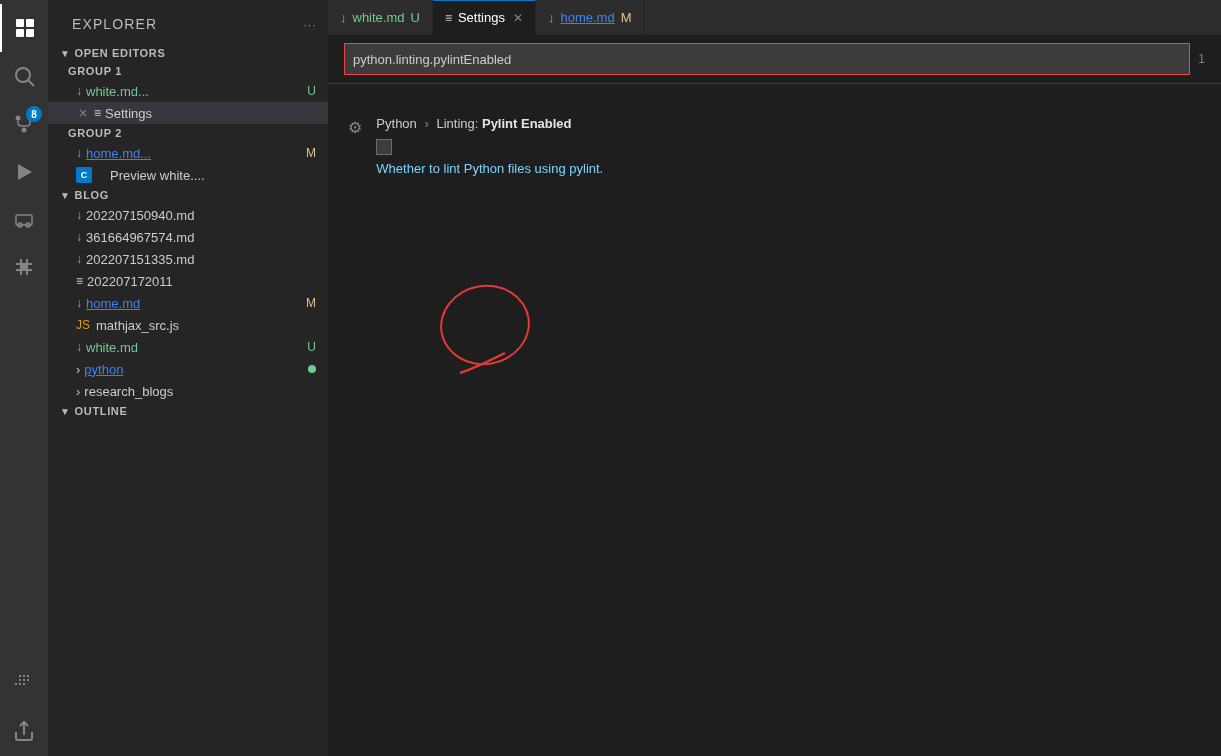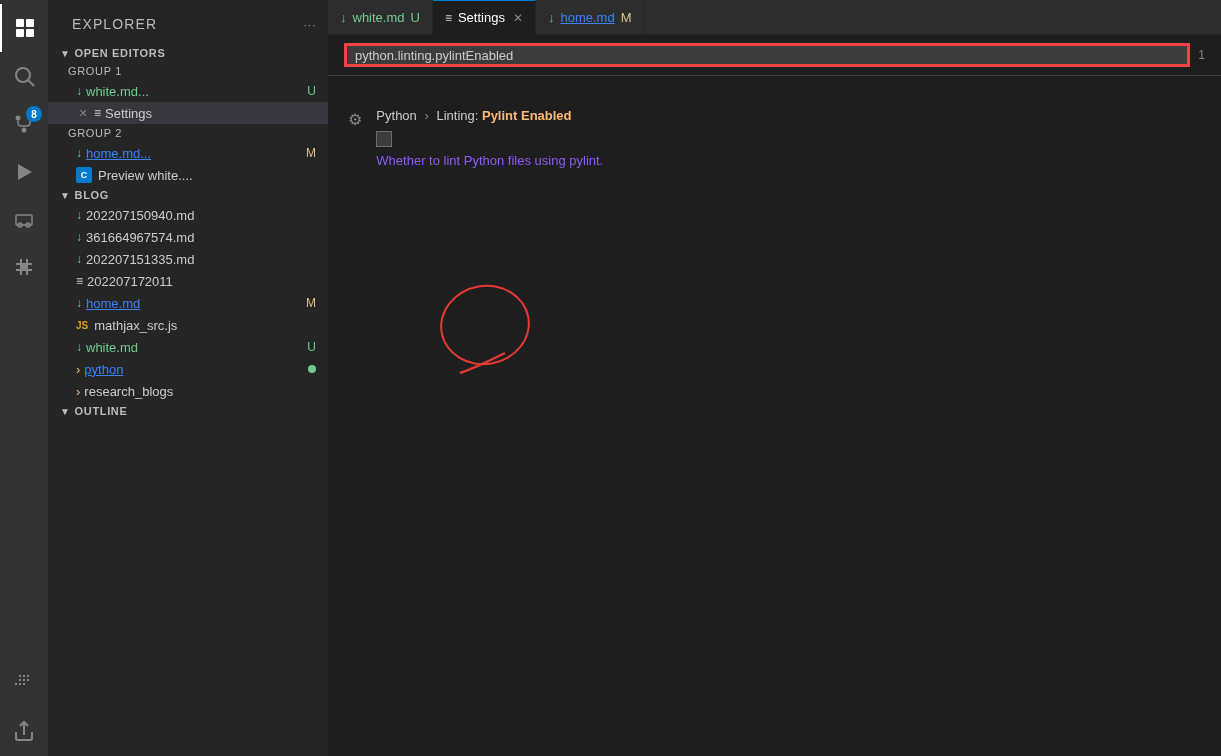--- a/index.html
+++ b/index.html
@@ -81,21 +81,21 @@
       cursor: pointer;
       user-select: none;
     }
     .section-header .chevron {
       margin-right: 4px;
       font-size: 10px;
     }
     .group-label {
       padding: 3px 12px 3px 20px;
       font-size: 11px;
-      font-weight: 400;
+      font-weight: 700;
       color: #bbbbbb;
       letter-spacing: 0.06em;
       text-transform: uppercase;
     }
     .file-item {
       display: flex;
       align-items: center;
       padding: 2px 12px 2px 28px;
       cursor: pointer;
       white-space: nowrap;
@@ -120,21 +120,21 @@
       margin-left: 6px;
       font-size: 12px;
     }
     .badge-u { color: #73c991; }
     .badge-m { color: #e2c08d; }
     .color-green { color: #73c991; }
     .color-yellow { color: #3b82f6; text-decoration: underline; }
 
     .arrow-down { color: #4ec9b0; font-size: 12px; margin-right: 4px; }
     .arrow-icon { color: #4ec9b0; }
-    .js-icon { color: #d4a017; font-weight: bold; font-size: 10px; text-align: center; }
+    .js-icon { color: #d4a017; font-weight: normal; font-size: 12px; text-align: center; }
     .preview-icon { width: 16px; height: 16px; background: #007acc; border-radius: 2px; display: inline-flex; align-items: center; justify-content: center; color: white; font-size: 9px; font-weight: bold; }
 
     
     .tabs-area {
       flex: 1;
       display: flex;
       flex-direction: column;
       overflow: hidden;
     }
     .tab-bar {
@@ -182,26 +182,26 @@
     .search-bar-container {
       padding: 8px 16px;
       background: #1e1e1e;
       display: flex;
       align-items: center;
       border-bottom: 1px solid #3c3c3c;
     }
     .search-input {
       flex: 1;
       background: #3c3c3c;
-      border: 3px solid #ef4444;
+      border: 1px solid #ef4444;
       color: #cccccc;
       padding: 4px 8px;
       font-size: 13px;
       outline: none;
-      height: 24px;
+      height: 32px;
     }
     .search-count {
       margin-left: 8px;
       color: #858585;
       font-size: 12px;
     }
 
     .settings-tabs {
       display: flex;
       align-items: flex-end;
@@ -253,21 +253,21 @@
       cursor: pointer;
     }
     .setting-detail {}
     .setting-title {
       font-size: 13px;
       color: #cccccc;
       margin-bottom: 8px;
     }
     .setting-title strong {
       font-weight: 700;
-      color: #fdba74;
+      color: #e5e5e5;
     }
     .setting-path {
       color: #cccccc;
     }
     .setting-arrow {
       color: #858585;
       margin: 0 4px;
     }
     .setting-checkbox-row {
       display: flex;
@@ -278,21 +278,21 @@
     .setting-checkbox {
       width: 16px;
       height: 16px;
       background: #3c3c3c;
       border: 1px solid #6c6c6c;
       cursor: pointer;
       flex-shrink: 0;
     }
     .setting-description {
       font-size: 13px;
-      color: #8b5cf6;
+      color: #7dd3fc;
     }
 
     
     .annotation-circle {
       position: absolute;
       width: 90px;
       height: 80px;
       border: 2.5px solid #e53935;
       border-radius: 50%;
       top: 285px;
@@ -389,21 +389,21 @@
   <div class="group-label">GROUP 2</div>
 
   <div class="file-item">
     <span class="arrow-down">↓</span>
     <span class="file-name color-yellow">home.md...</span>
     <span class="badge-letter badge-m">M</span>
   </div>
 
   <div class="file-item">
     <span class="preview-icon">C</span>
-    <span class="file-name" style="margin-left:6px;">Preview white....</span>
+    <span class="file-name" style="margin-left:18px;">Preview white....</span>
   </div>
 
   <div class="section-header">
     <span class="chevron">▼</span>
     <span>BLOG</span>
   </div>
 
   <div class="file-item">
     <span class="arrow-down">↓</span>
     <span class="file-name">202207150940.md</span>

